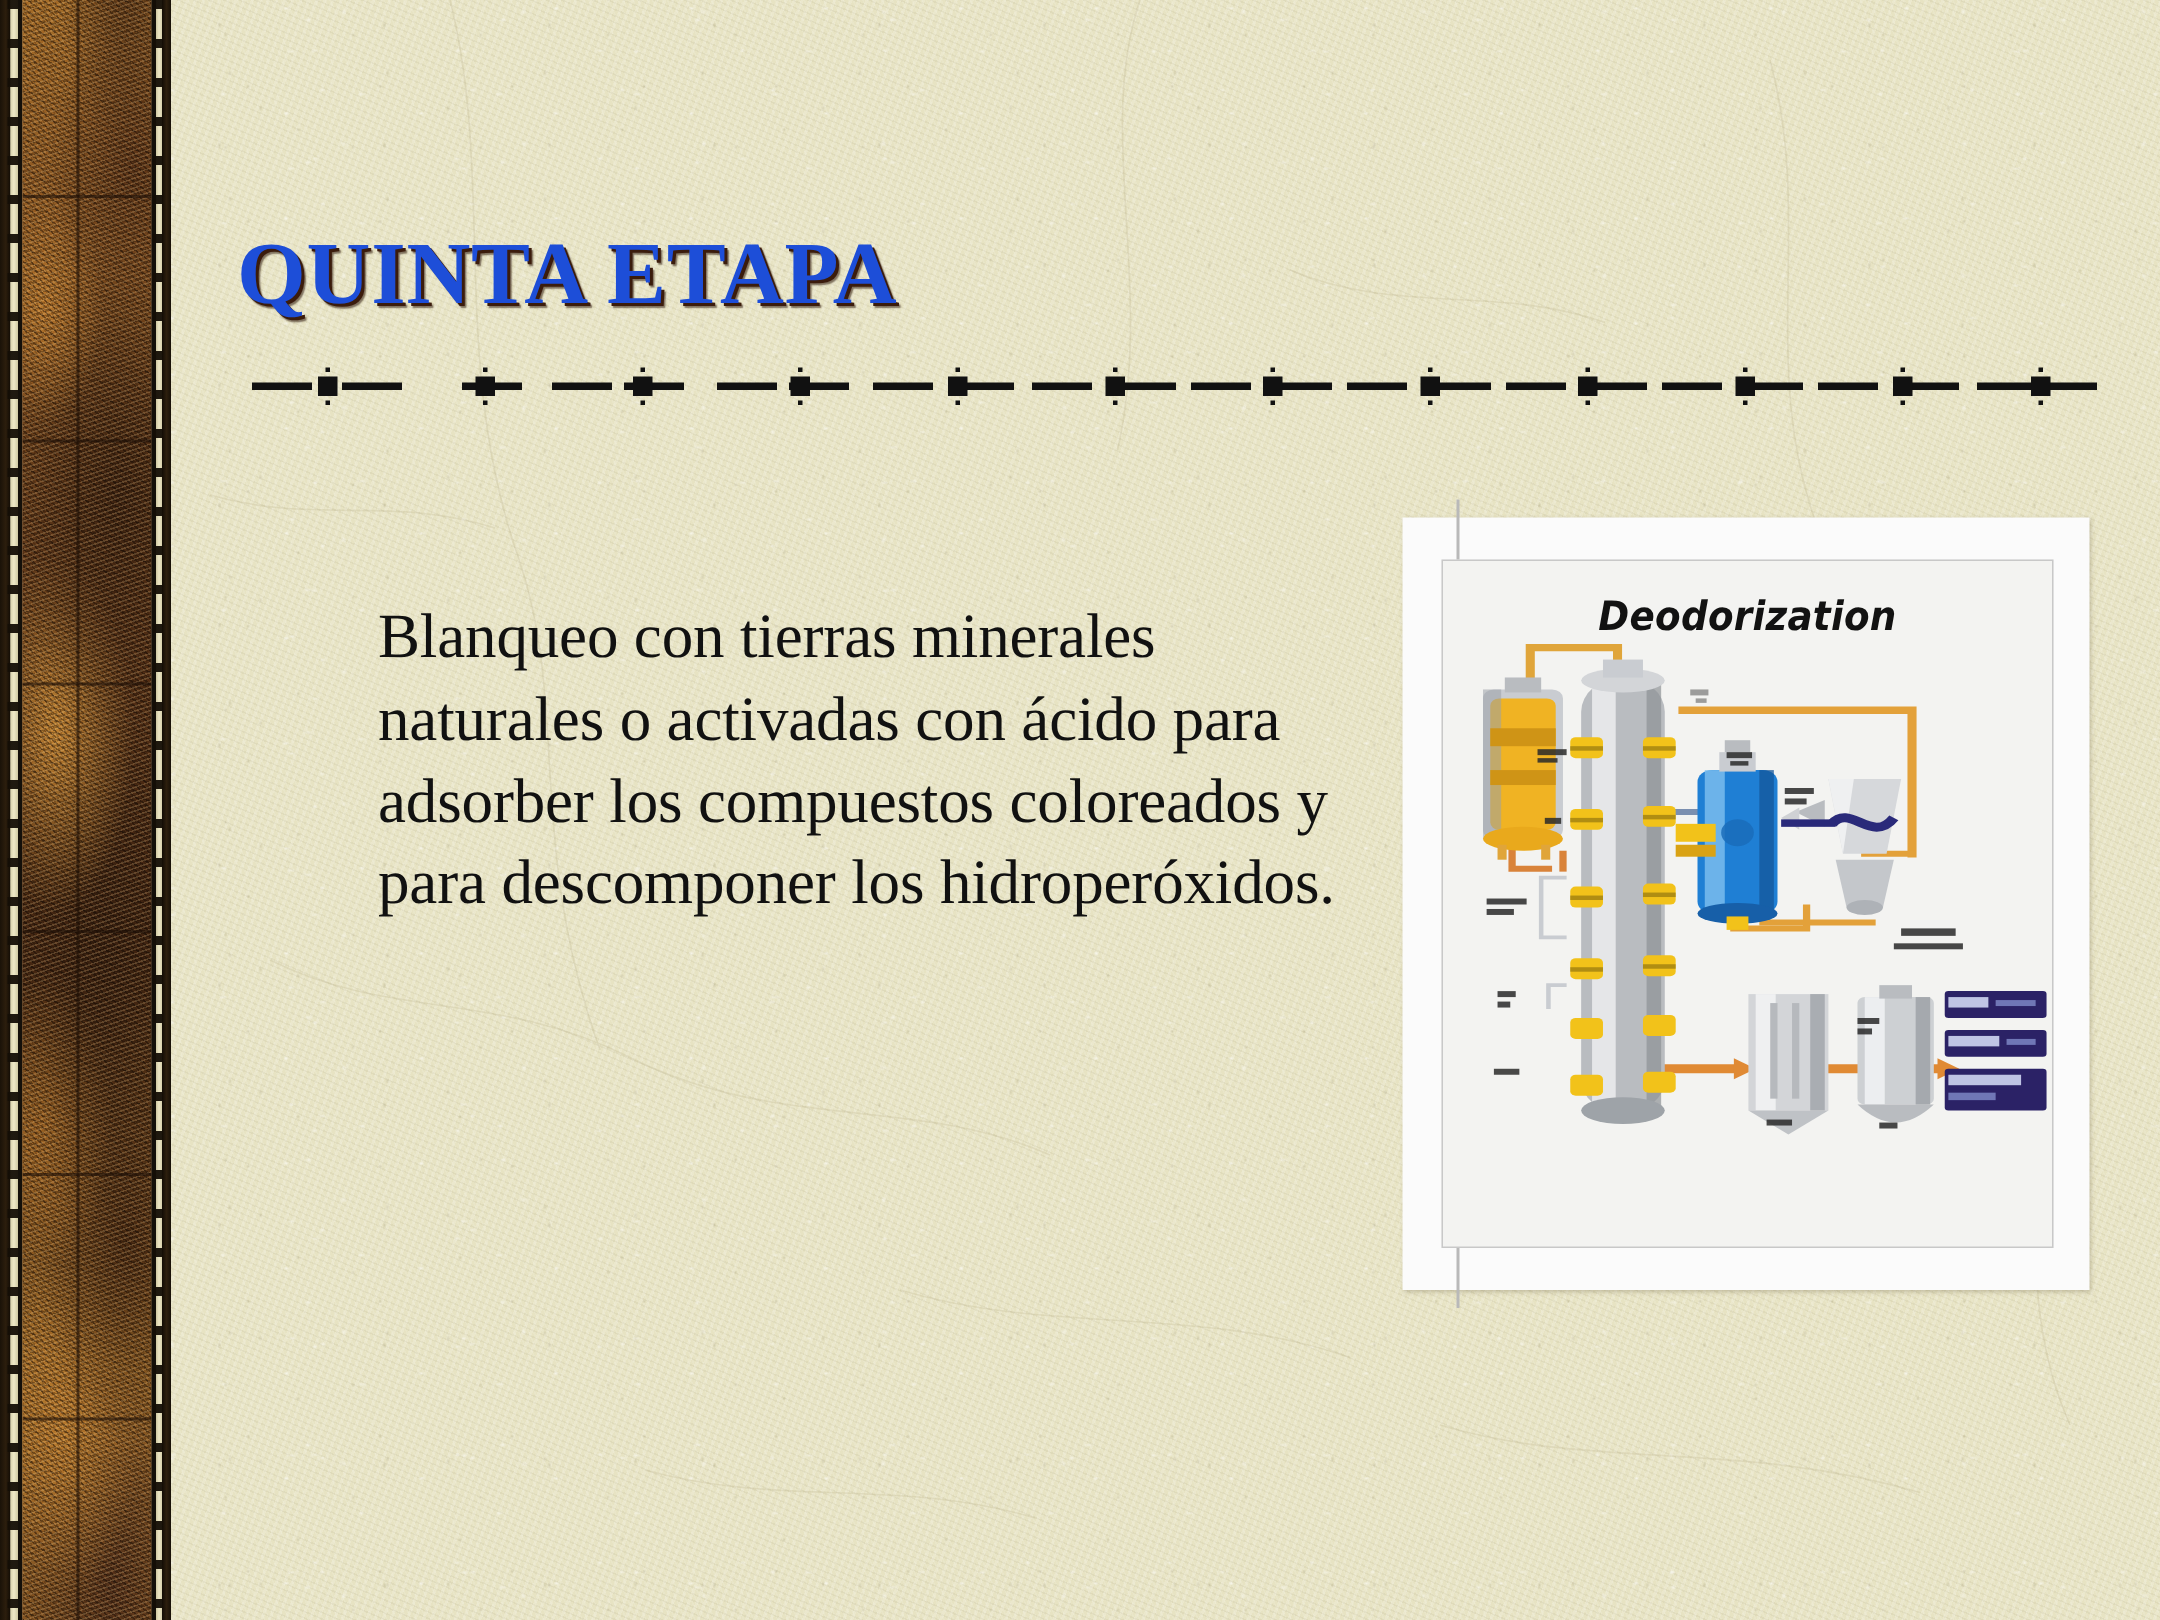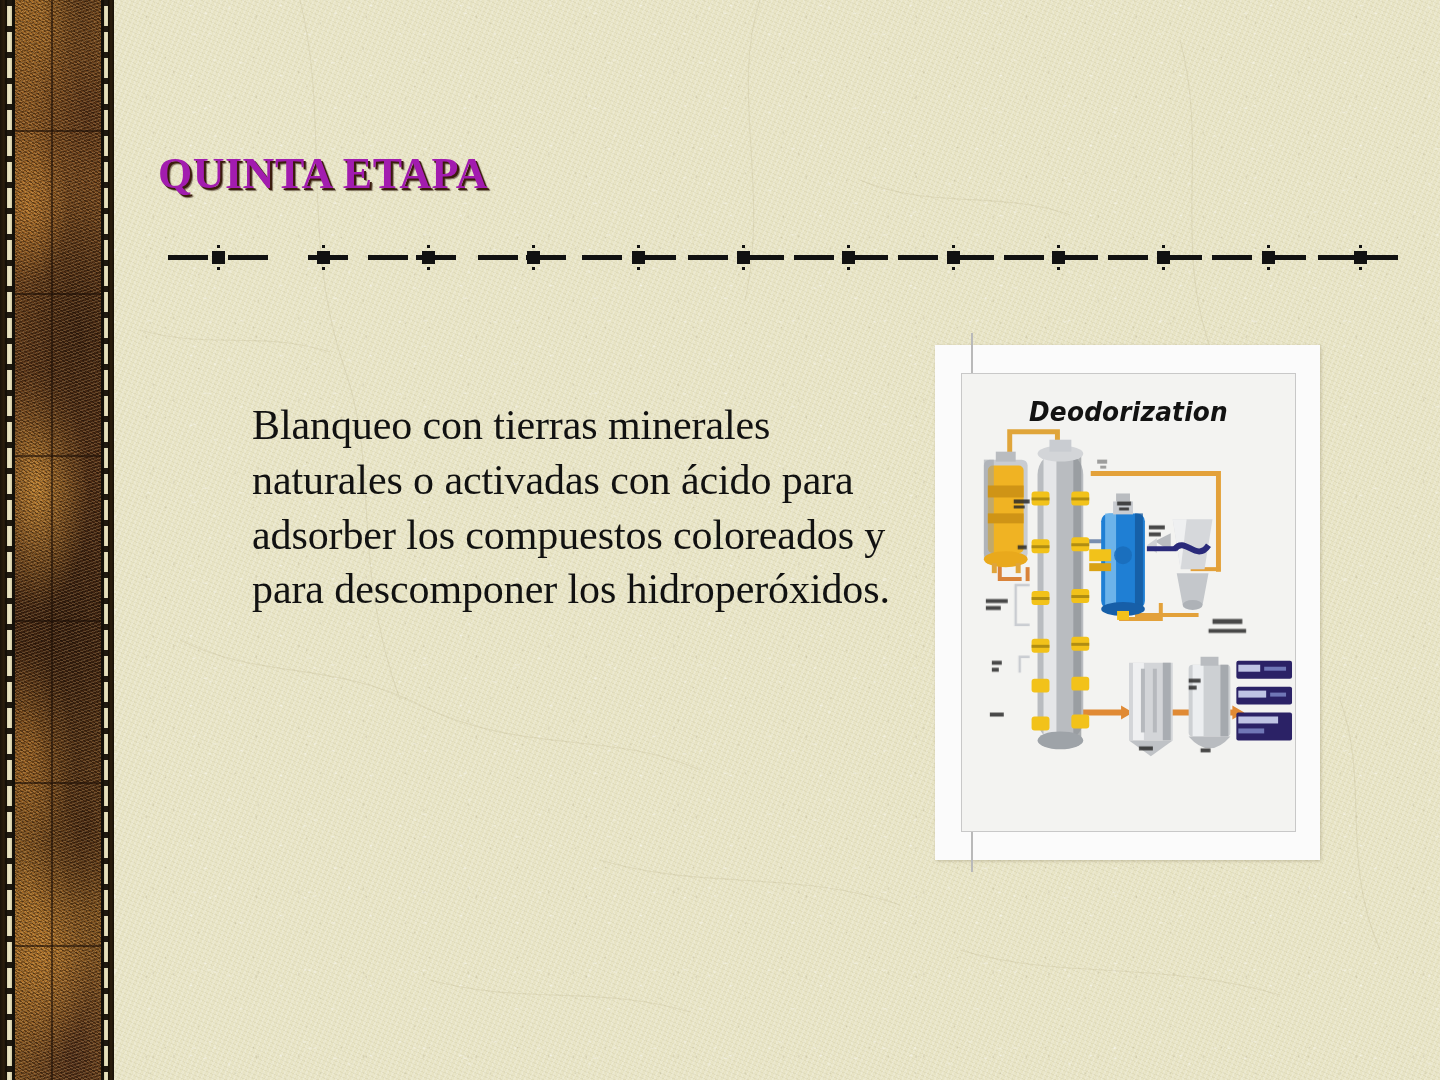--- a/index.html
+++ b/index.html
@@ -153,23 +153,23 @@
     background: linear-gradient(90deg,#120c05 0%, #2c1e0d 50%, #171007 100%);
   }
 
   
   .title {
     position: absolute;
     left: 158px;
     top: 148px;
     font-family: "Liberation Serif", "DejaVu Serif", serif;
     font-weight: bold;
-    font-size: 44px;
+    font-size: 59px;
     letter-spacing: .5px;
-    color: #a21caf;
+    color: #1d4ed8;
     text-shadow:
        2px 2px 0 #3b1c0c,
        3px 3px 1px rgba(40,18,8,.55);
     white-space: nowrap;
   }
 
   
   .divider {
     position: absolute;
     left: 168px;
@@ -190,21 +190,21 @@
     line-height: 1.305;
     color: #111111;
     letter-spacing: -0.1px;
   }
 
   
   .picture {
     position: absolute;
     left: 935px;
     top: 345px;
-    width: 385px;
+    width: 458px;
     height: 515px;
   }
   .pic-mat {
     position: absolute;
     inset: 0;
     background: #fbfbfb;
     box-shadow: 1px 1px 3px rgba(120,112,80,.35);
   }
   
   .pic-guide {

